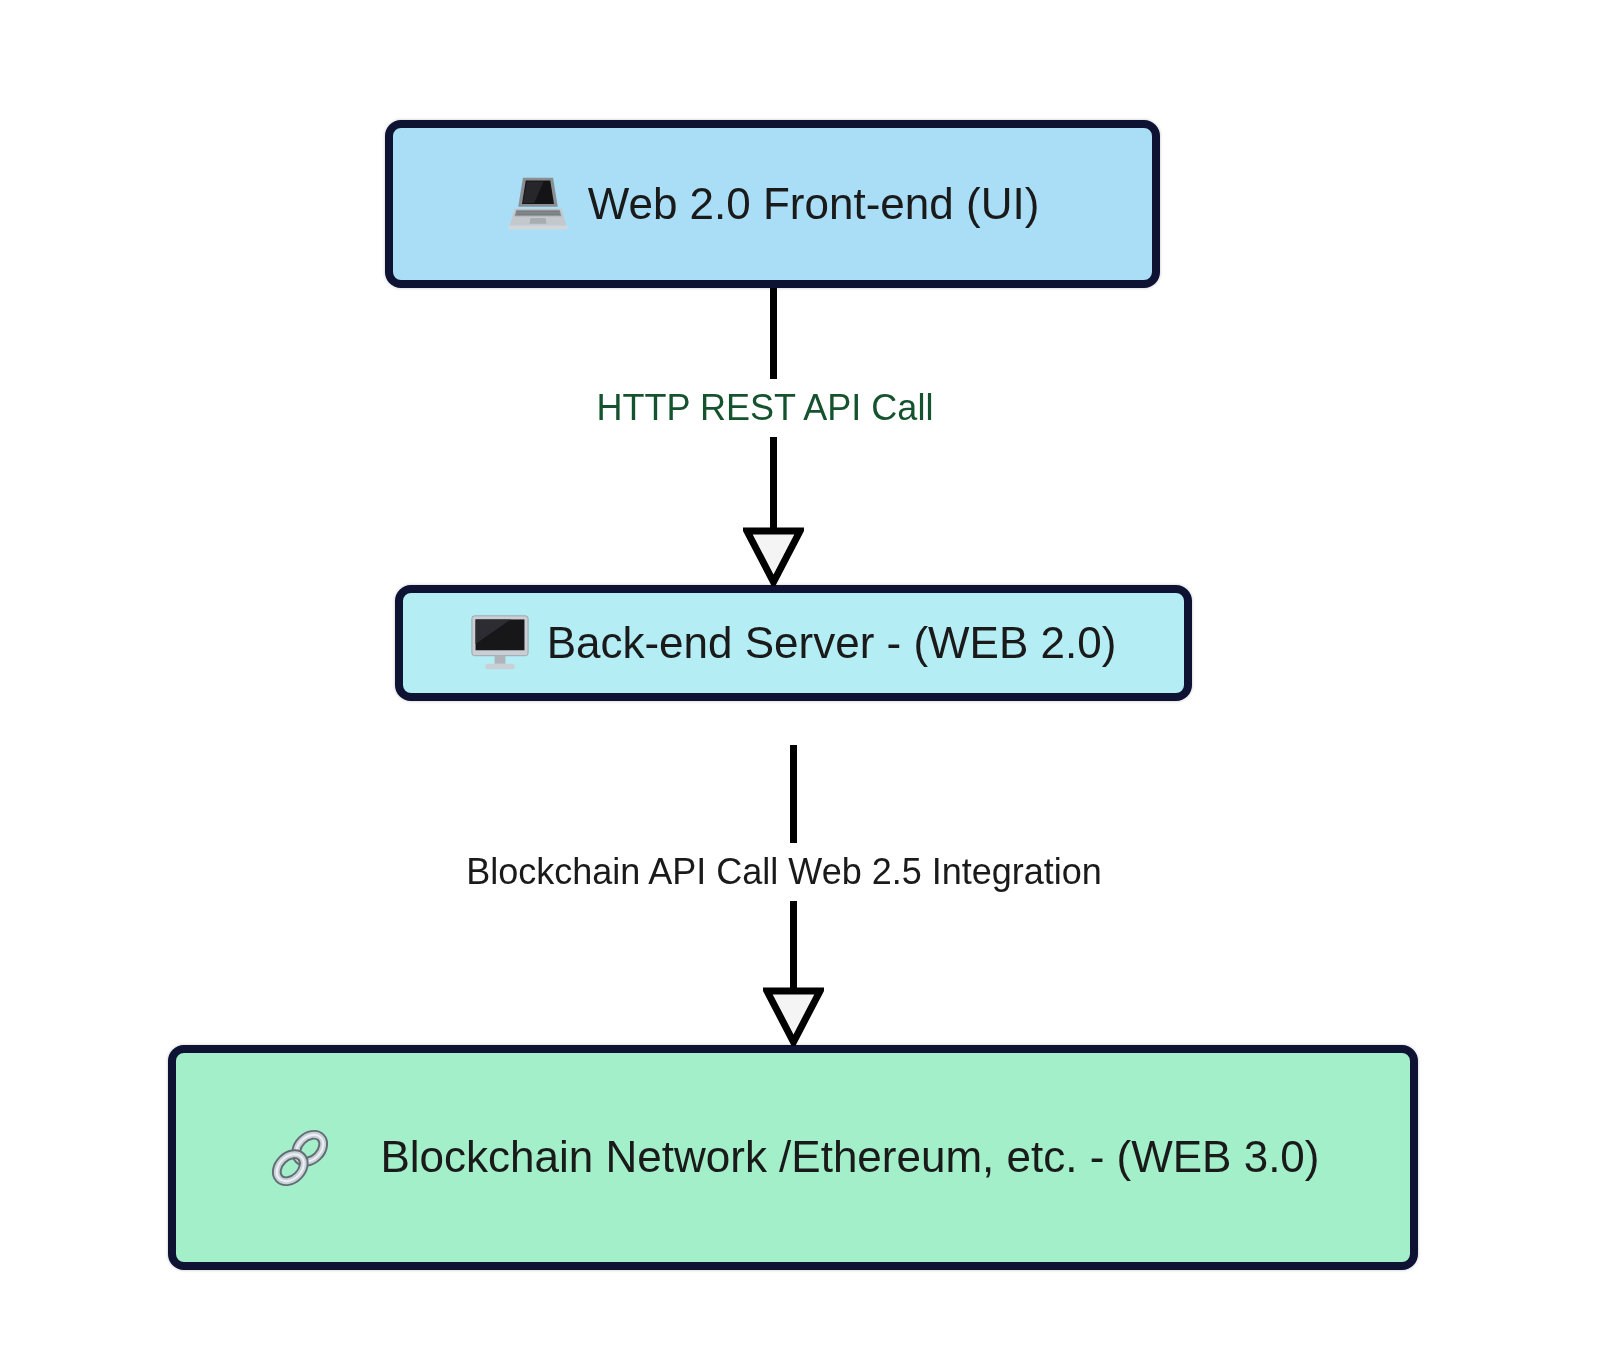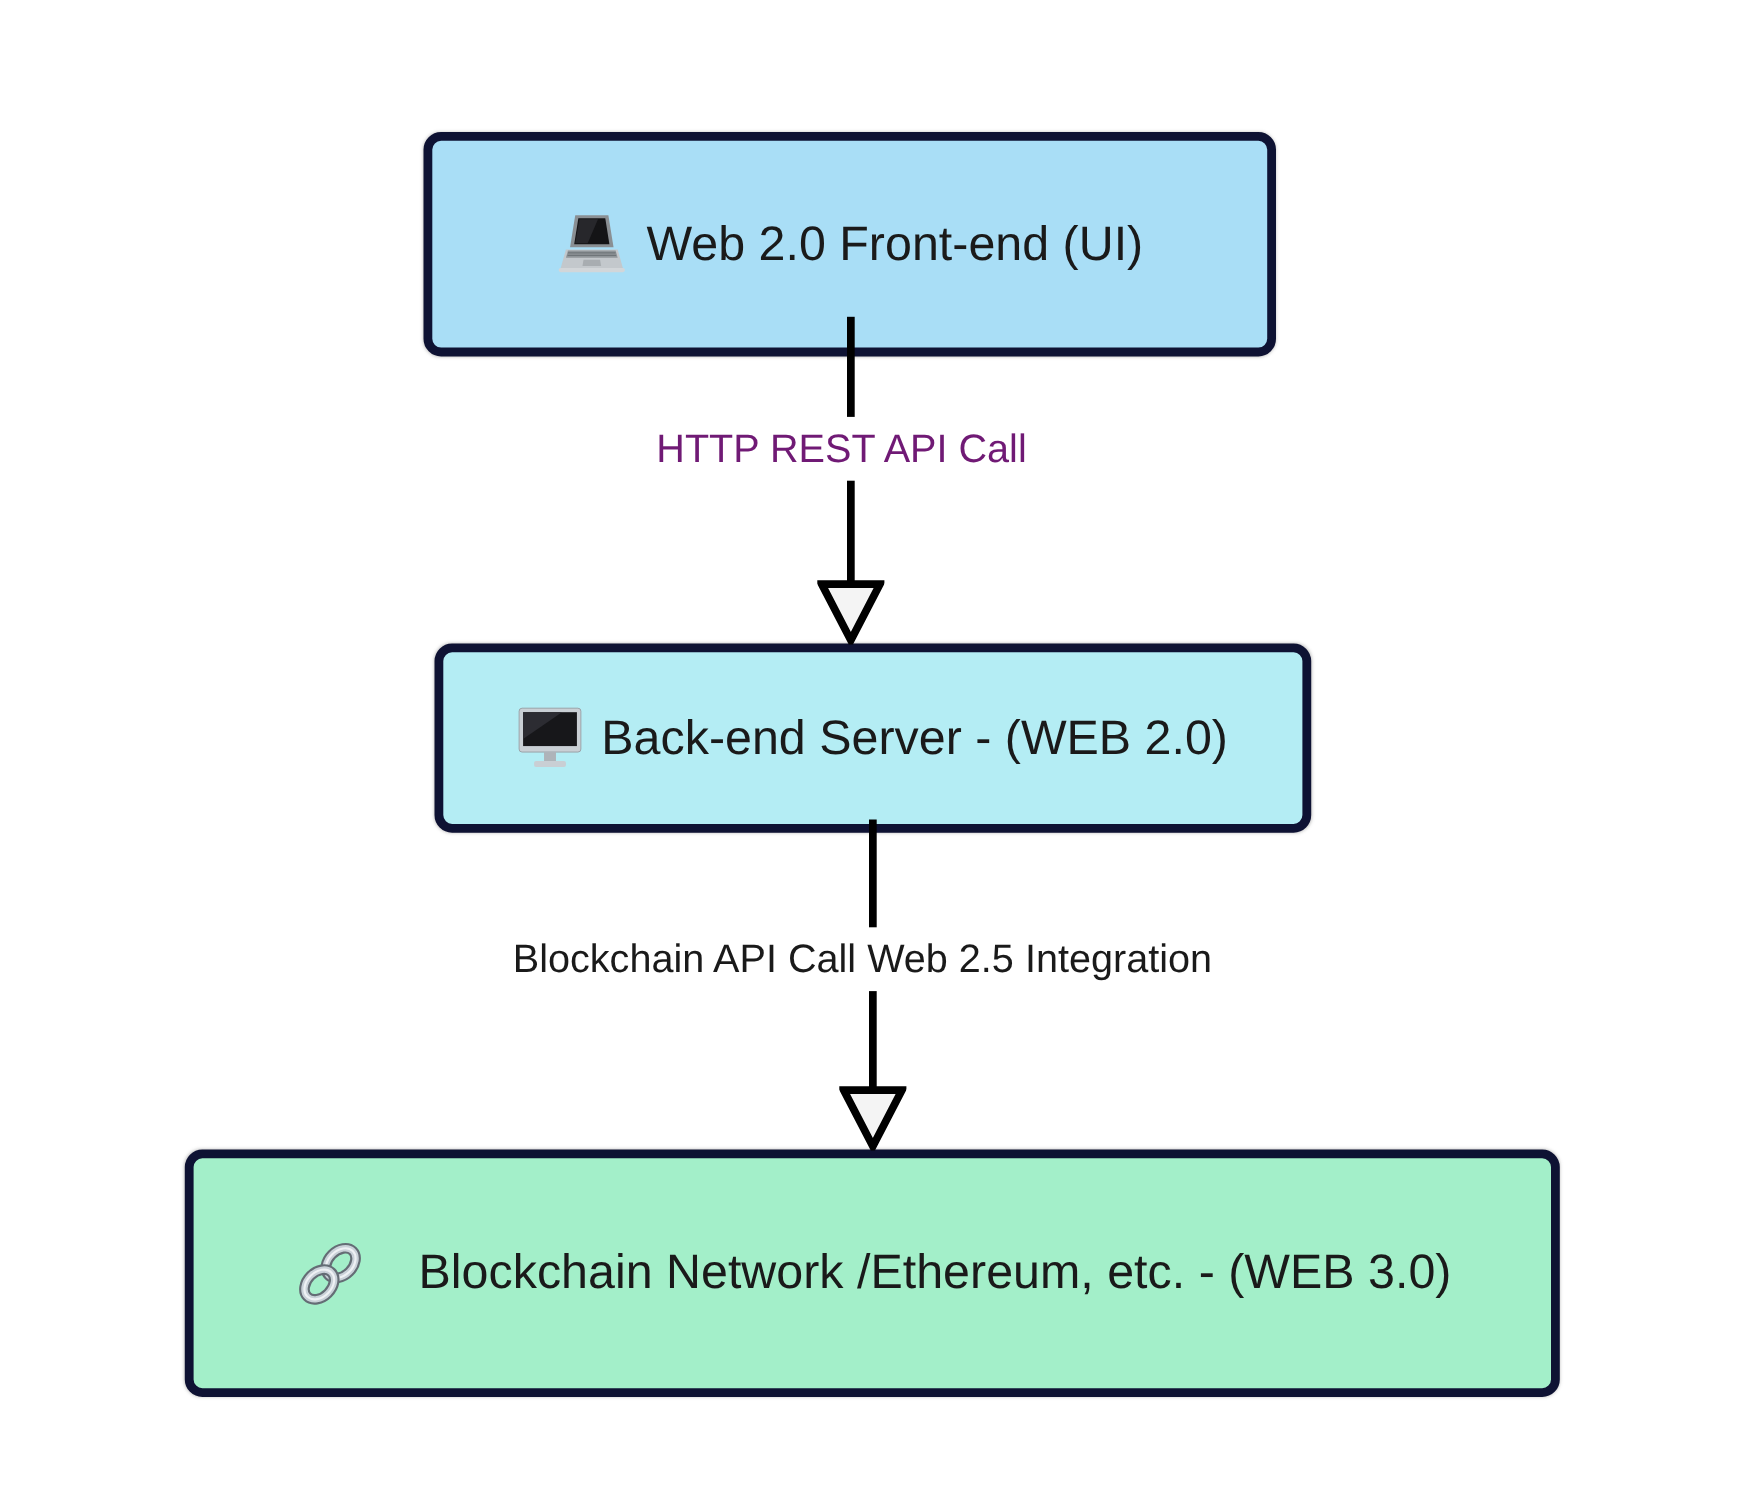--- a/index.html
+++ b/index.html
@@ -9,22 +9,22 @@
     font-family:"Liberation Sans","DejaVu Sans",sans-serif;
   }
   .canvas { position:absolute; inset:0; }
 
   .node {
     position:absolute; box-sizing:border-box;
     border:8px solid #0e1233; border-radius:16px;
     display:flex; align-items:center; justify-content:center; gap:18px;
     box-shadow:0 0 3px rgba(110,110,110,.45);
   }
-  .n1 { left:385px; top:120px;  width:775px;  height:204px; }
-  .n2 { left:395px; top:585px;  width:797px;  height:172px; }
+  .n1 { left:385px; top:120px;  width:775px;  height:168px; }
+  .n2 { left:395px; top:585px;  width:797px;  height:116px; }
   .n3 { left:168px; top:1045px; width:1250px; height:225px; }
 
   .node-label {
     font-size:44px; color:#1a1a1a; white-space:nowrap; line-height:1.2;
   }
   .icon { display:flex; align-items:center; }
   .icon svg { display:block; }
 
   .edge { position:absolute; width:7px; background:#000; z-index:1; }
   .e1 { left:770px; top:288px; height:244px; }
@@ -61,21 +61,21 @@
           <line x1="10.5" y1="39.8" x2="57.5" y2="39.8"></line>
         </g>
         <polygon points="26,44 42,44 43,50 25,50" fill="#a8adb1"></polygon>
         <rect x="2" y="52" width="64" height="4" rx="2" fill="#d2d6d9"></rect>
       </svg>
     </span>
     <span class="node-label" style="color: rgb(26, 26, 26);">Web 2.0 Front-end (UI)</span>
   </div>
 
   <div class="edge e1" style="background: rgb(0, 0, 0);"></div>
-  <div class="edge-label l1" style="color: #701a75; text-align: center;">HTTP REST API Call</div>
+  <div class="edge-label l1" style="color: #14532d; text-align: center;">HTTP REST API Call</div>
   <svg class="arrowhead a1" width="61" height="59" viewBox="0 0 61 59">
     <path d="M4,4 L57,4 L30.5,55 Z" stroke-linejoin="miter" style="fill: rgb(244, 244, 244); stroke: rgb(0, 0, 0);"></path>
   </svg>
 
   <div class="node n2" style="background: rgb(180, 237, 244); border-color: rgb(14, 18, 51);">
     <span class="icon">
       <svg width="58" height="58" viewBox="0 0 64 62">
         <rect x="1" y="1" width="62" height="44" rx="3" fill="#c9cfd4" stroke="#9ba2a8" stroke-width="1"></rect>
         <rect x="5" y="5" width="54" height="34" fill="#17171a"></rect>
         <polygon points="5,5 44,5 5,32" fill="#2c2c32"></polygon>

